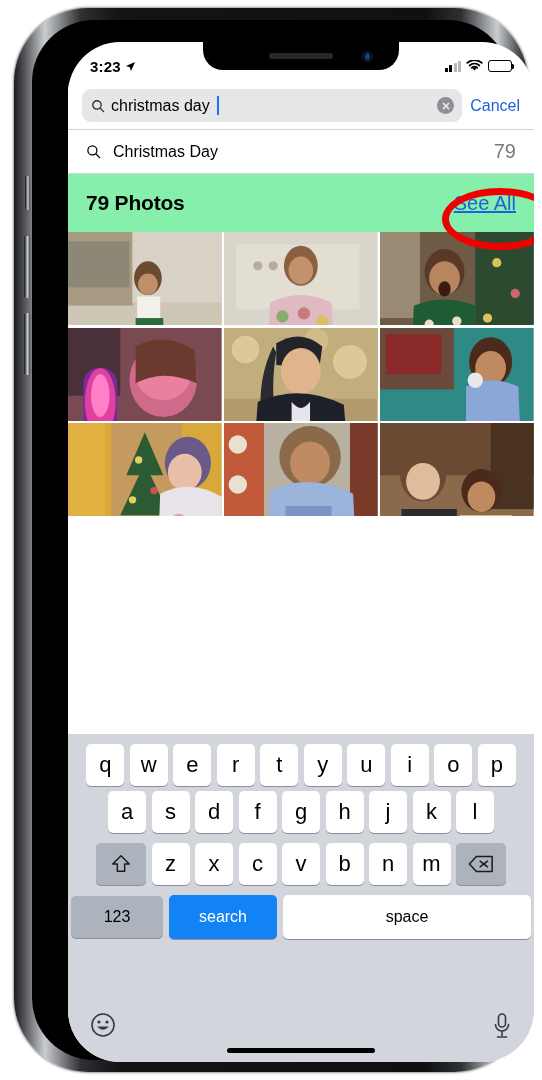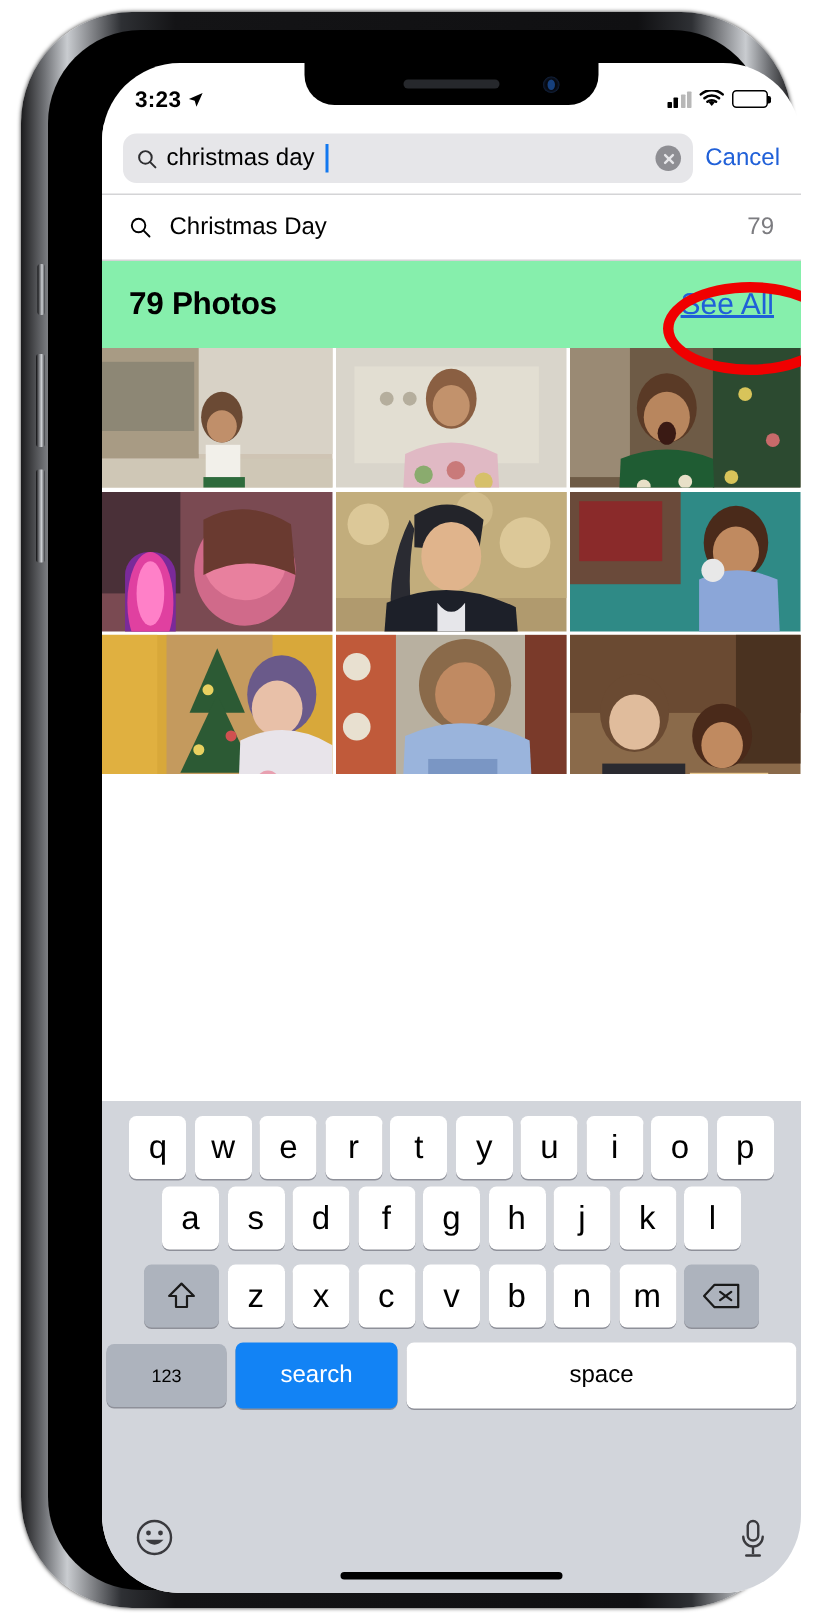--- a/index.html
+++ b/index.html
@@ -70,21 +70,21 @@
   #clear-button{ width:17px; height:17px; border-radius:50%; background:#8e8e93;
     display:flex; align-items:center; justify-content:center; flex:0 0 auto; }
   #cancel-button{ font-size:16px; color:#2060d8; padding-right:2px; }
 
   
   #suggest-row{ position:absolute; top:87px; left:0; width:466px; height:45px; background:#fff;
     display:flex; align-items:center; padding:0 18px 0 18px; gap:12px;
     border-top:.5px solid #d4d4d6; border-bottom:.5px solid #d4d4d6; }
   #suggest-icon{ width:15px; height:15px; flex:0 0 auto; }
   #suggest-label{ font-size:16px; color:#000; flex:1; }
-  #suggest-count{ font-size:16px; color:#7c7c80; }
+  #suggest-count{ font-size:20px; color:#7c7c80; }
 
   
   #photos-header{ position:absolute; top:132px; left:0; width:466px; height:58px; background:#86efac;
     display:flex; align-items:center; justify-content:space-between; padding:0 18px; }
   #photos-count{ font-size:21px; font-weight:700; color:#000; letter-spacing:-.2px; }
   #see-all-link{ font-size:20px; color:#2060d8; text-decoration:underline; }
 
   
   #photo-grid{ position:absolute; top:190px; left:0; width:466px; height:280px; background:#fff;
     display:grid; grid-template-columns:repeat(3,1fr); grid-auto-rows:93px; gap:2.5px; }
@@ -104,21 +104,21 @@
   #kb-row4{ height:54px; gap:6px; padding:0 3px; }
   .key{ background:#fff; border-radius:5px; height:42px; display:flex; align-items:center;
     justify-content:center; font-size:22px; color:#000; box-shadow:0 1px 0 #8e9099; }
   #kb-row1 .key{ width:38px; }
   #kb-row2 .key{ width:38px; }
   #kb-row3 .key{ width:38px; }
   .key-mod{ background:#adb3bd; box-shadow:0 1px 0 #8e9099; border-radius:5px; height:42px;
     display:flex; align-items:center; justify-content:center; }
   #key-shift{ width:50px; }
   #key-delete{ width:50px; }
-  #key-123{ width:80px; font-size:12px; color:#000; }
+  #key-123{ width:92px; font-size:16px; color:#000; }
   #key-space{ flex:1; background:#fff; border-radius:5px; height:44px; display:flex; align-items:center;
     justify-content:center; font-size:16px; color:#000; box-shadow:0 1px 0 #8e9099; }
   #key-search{ width:108px; background:#1283f5; border-radius:5px; height:44px; display:flex;
     align-items:center; justify-content:center; font-size:16px; color:#fff; box-shadow:0 1px 0 #8e9099; }
   .row3-letters{ display:flex; gap:5.5px; }
   #kb-bottom{ position:absolute; bottom:0; left:0; width:466px; height:62px;
     display:flex; align-items:flex-start; justify-content:space-between; padding:12px 22px 0 22px; }
   #emoji-key{ width:26px; height:26px; }
   #mic-key{ width:20px; height:28px; }
   #home-indicator{ position:absolute; bottom:9px; left:50%; transform:translateX(-50%);

